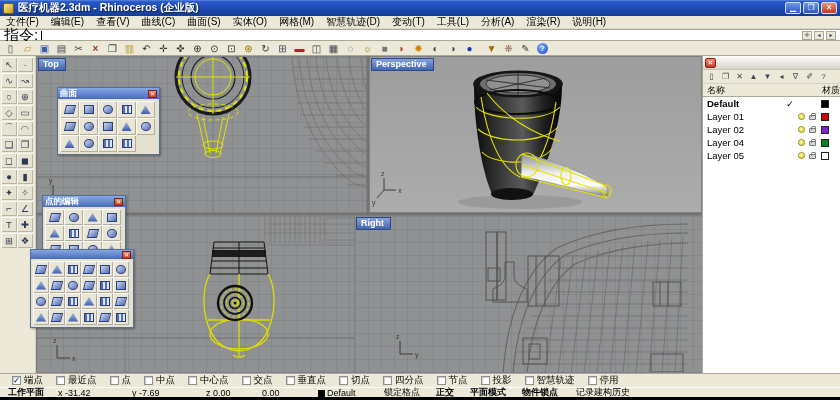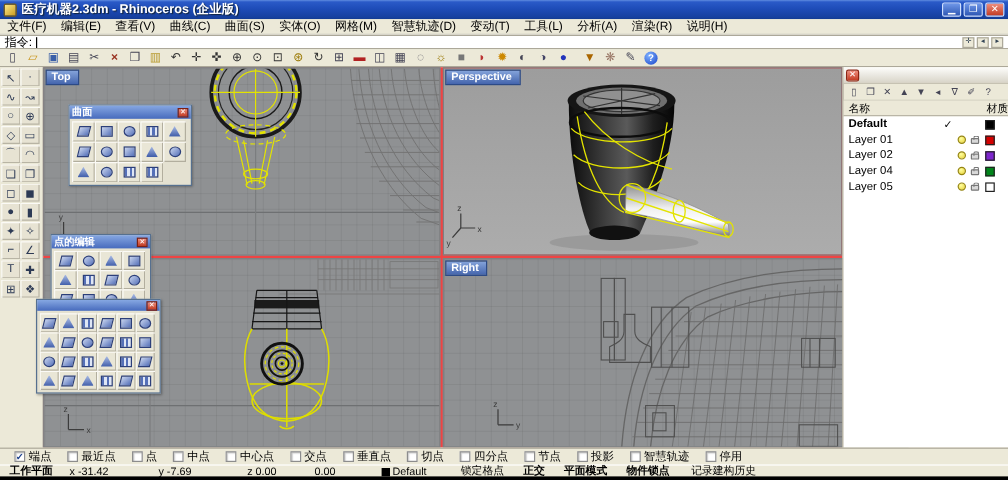--- a/index.html
+++ b/index.html
@@ -19,21 +19,21 @@
   .wbtn.close{background:linear-gradient(180deg,#ef9080,#c23a22);}
 
   
   .menubar{position:absolute;left:0;top:16px;width:840px;height:13px;background:#ece9d8;display:flex;align-items:center;
     border-bottom:1px solid #d8d4c8;}
   .menuitem{padding:0 6px;font-size:10px;white-space:nowrap;}
 
   
   .cmdbar{position:absolute;left:0;top:29px;width:840px;height:12px;background:#fff;border-top:1px solid #aca899;
     border-bottom:1px solid #aca899;display:flex;align-items:center;}
-  .cmdlabel{font-size:10px;padding-left:4px;white-space:nowrap;}
+  .cmdlabel{font-size:15px;padding-left:4px;white-space:nowrap;}
   .cmdinput{flex:1;height:100%;position:relative;}
   .caret{position:absolute;left:3px;top:1px;width:1px;height:9px;background:#000;}
   .cmdbtns{display:flex;gap:2px;padding-right:4px;}
   .cbtn{width:10px;height:9px;background:#ece9d8;border:1px solid #aca899;font-size:6px;line-height:7px;text-align:center;color:#345;}
 
   
   .toolbar{position:absolute;left:0;top:41px;width:840px;height:15px;background:#ece9d8;border-bottom:1px solid #aca899;
     display:flex;align-items:center;padding-left:2px;}
   .ti{width:17px;height:13px;display:flex;align-items:center;justify-content:center;font-size:10px;line-height:13px;}
   .tsep{width:5px;height:13px;}
@@ -43,21 +43,21 @@
   
   .main{position:absolute;left:0;top:56px;width:840px;height:317px;background:#ece9d8;}
 
   
   .lefttools{position:absolute;left:0;top:0;width:36px;height:317px;background:#ece9d8;border-right:1px solid #cfcbbd;
     display:flex;flex-wrap:wrap;align-content:flex-start;padding:1px;}
   .lt{width:16px;height:15px;display:flex;align-items:center;justify-content:center;font-size:9.5px;color:#2d3a55;
     box-shadow:inset 1px 1px 0 #fbfaf6,inset -1px -1px 0 #b8b4a4;margin:0 0 1px 0;background:#e7e3d3;}
 
   
-  .vparea{position:absolute;left:36px;top:0;width:666px;height:317px;background:#ef4444;}
+  .vparea{position:absolute;left:36px;top:0;width:666px;height:317px;background:#737373;}
   .vp{position:absolute;border:1px solid #7e8082;overflow:hidden;}
   .vp.ortho{background-color:#8f9193;
     background-image:linear-gradient(rgba(0,0,0,0.06) 1px,transparent 1px),linear-gradient(90deg,rgba(0,0,0,0.06) 1px,transparent 1px);
     background-size:13px 13px;}
   .vp.persp{background:linear-gradient(180deg,#9d9d9d,#acacac);}
   .vp svg{position:absolute;left:0;top:0;}
   .vplabel{position:absolute;left:1px;top:1px;padding:0 6px 1px 4px;font-size:9px;font-weight:bold;color:#fff;
     background:linear-gradient(180deg,#84a3da,#4465ad);border:1px solid #2c4a86;z-index:2;}
 
   
@@ -466,21 +466,21 @@
           </g>
           <g stroke="#3c3c3c" fill="#3c3c3c" font-size="7" font-family="Liberation Sans,sans-serif">
             <line x1="20" y1="142" x2="20" y2="129"></line>
               <line x1="20" y1="142" x2="33" y2="142"></line>
             <text x="35" y="145" stroke="none">x</text>
               <text x="16" y="127" stroke="none">z</text>
           </g>
         </svg>
       </div>
 
-      <div class="vp ortho" style="left:333px;top:159px;width:388px;height:158px;">
+      <div class="vp ortho" style="left:318px;top:159px;width:388px;height:158px;">
         <div class="vplabel">Right</div>
         <svg width="333" height="158" viewBox="0 0 333 158">
           <g stroke="#666" stroke-width="1.1" fill="none">
             <path d="M148,158 C152,100 170,54 202,32 C242,13 292,8 333,8"></path>
             <path d="M158,158 C162,104 180,60 210,39 C247,22 294,17 333,17"></path>
             <path d="M172,158 C176,110 192,68 220,48 C252,33 298,27 333,27"></path>
           </g>
           <g stroke="#6d6d6d" stroke-width="0.7" fill="none">
             <path d="M190,158 L206,44 M203,158 L218,40 M216,158 L231,37 M229,158 L243,34 M242,158 L255,31 M255,158 L268,29 M268,158 L280,27 M281,158 L293,25 M294,158 L305,23 M307,158 L317,22 M320,158 L328,21"></path>
             <path d="M208,40 H333 M200,52 H333 M193,64 H333 M187,76 H333 M181,88 H333 M176,100 H333 M171,112 H333 M166,124 H333 M161,136 H333 M157,148 H333"></path>

